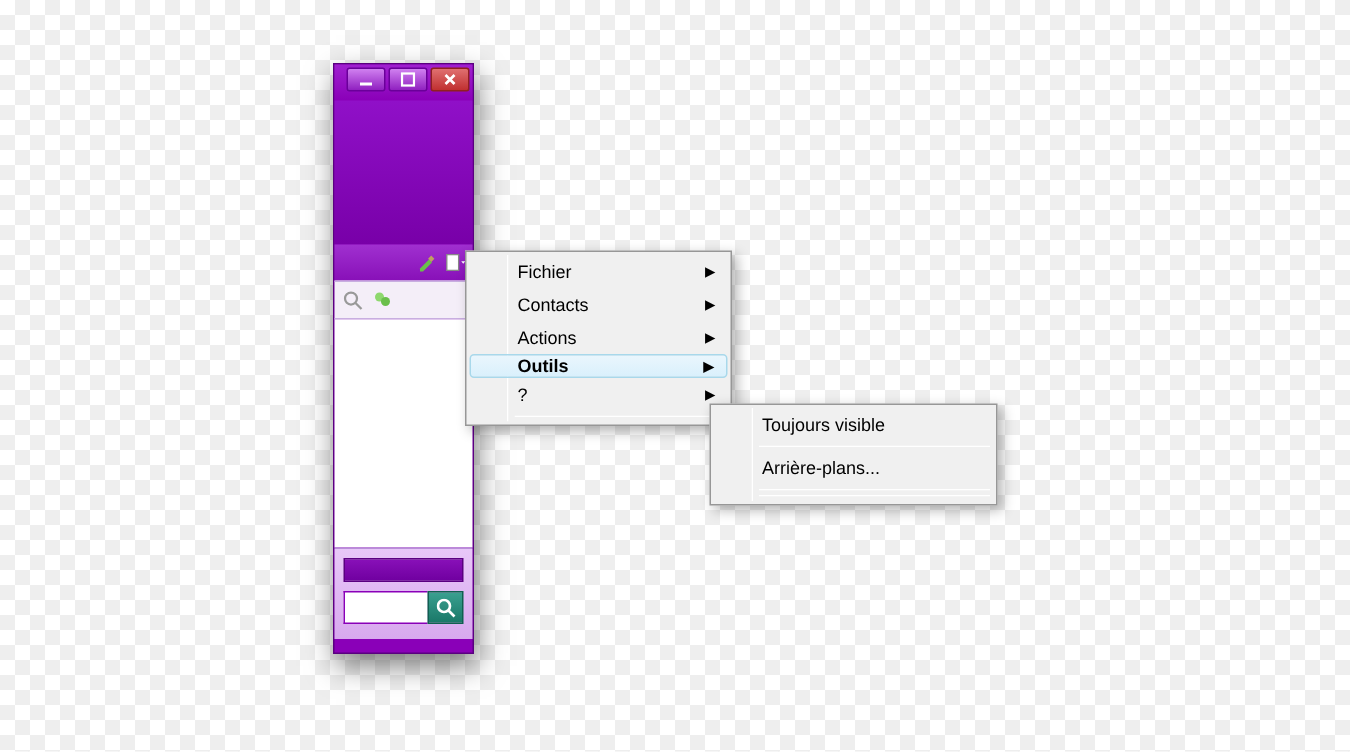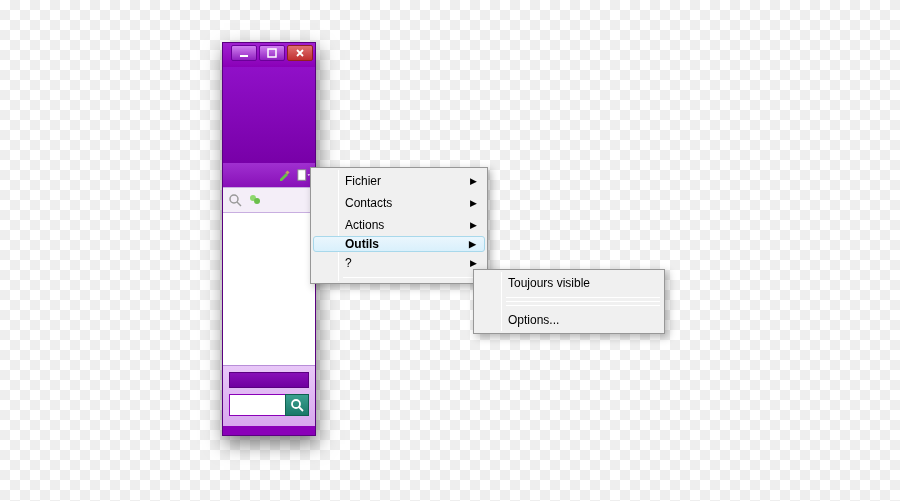--- a/index.html
+++ b/index.html
@@ -277,18 +277,18 @@
   </div>
   <div class="menu-sep"></div>
 </div>
 
 <div class="menu menu2">
   <div class="menu-gutter"></div>
   <div class="menu-item">
     <span>Toujours visible</span>
   </div>
   <div class="menu-sep"></div>
-  <div class="menu-sep"></div>
-  <div class="menu-sep"></div>
-  <div class="menu-item">
-    <span>Options...</span>
-  </div>
+  <div class="menu-item">
+    <span>Arrière-plans...</span>
+  </div>
+  <div class="menu-sep"></div>
+  <div class="menu-sep"></div>
 </div>
 
 </body></html>

